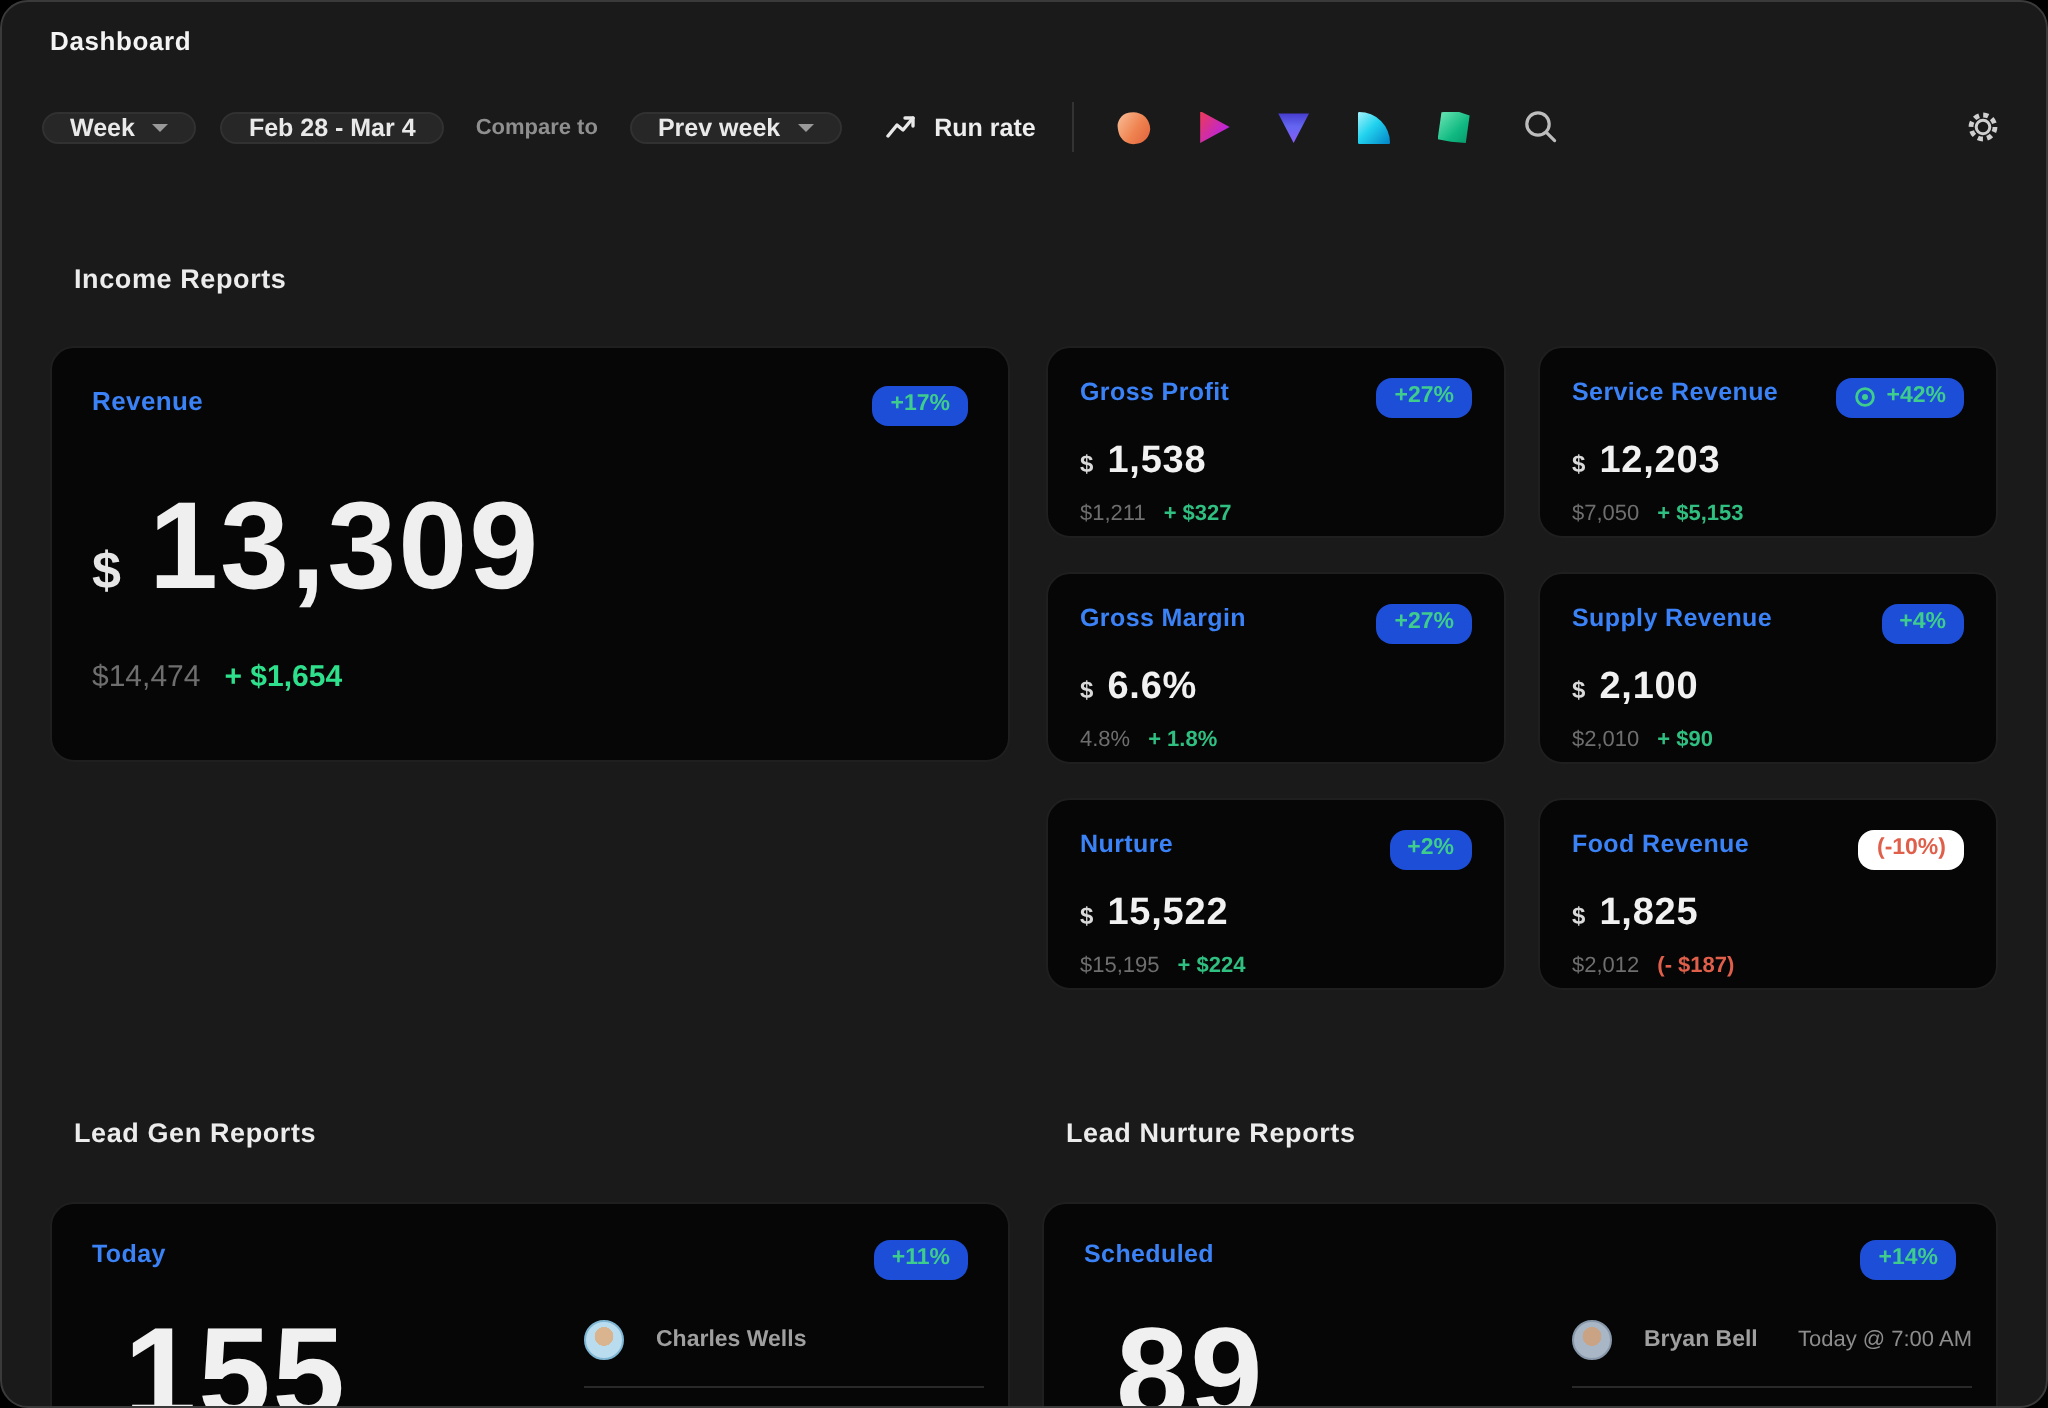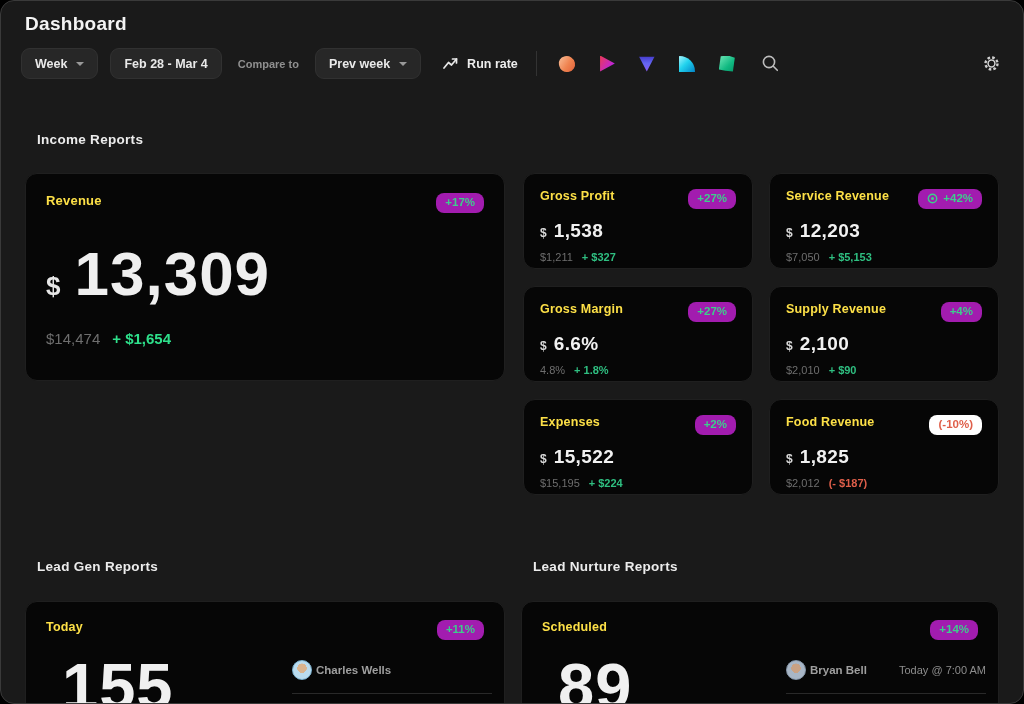--- a/index.html
+++ b/index.html
@@ -1,42 +1,42 @@
 <!DOCTYPE html>
 <html><head>
 <meta charset="utf-8">
 <style>
   html,body{margin:0;padding:0;background:#000;width:1024px;height:704px;overflow:hidden;
     font-family:"Liberation Sans",sans-serif;-webkit-font-smoothing:antialiased;}
   .window{position:absolute;inset:0;background:#1a1a1a;border:1px solid #3a3a3a;border-radius:14px;
     overflow:hidden;box-sizing:border-box;}
   
-  .page-title{position:absolute;left:24px;top:12px;font-size:19px;font-weight:700;color:#f4f4f4;letter-spacing:.3px;}
+  .page-title{position:absolute;left:24px;top:12px;font-size:13px;font-weight:700;color:#f4f4f4;letter-spacing:.3px;}
   .toolbar{position:absolute;left:20px;right:22px;top:47px;height:31px;display:flex;align-items:center;}
   .tb-btn{display:flex;align-items:center;gap:9px;background:#272727;border:1px solid #313131;border-radius:9px;
-    height:31px;padding:0 13px;color:#e9e9e9;font-size:12.5px;font-weight:600;box-sizing:border-box;cursor:pointer;}
+    height:16px;padding:0 13px;color:#e9e9e9;font-size:12.5px;font-weight:600;box-sizing:border-box;cursor:pointer;}
   .chev{width:0;height:0;border-left:4px solid transparent;border-right:4px solid transparent;border-top:4px solid #999;}
   .compare-label{font-size:11px;font-weight:600;color:#8f8f8f;margin:0 16px;}
   .runrate{display:flex;align-items:center;gap:8px;margin-left:22px;color:#ededed;font-size:12.5px;font-weight:700;cursor:pointer;}
   .vdiv{width:1px;height:25px;background:#333;margin:0 22px 0 18px;}
   .appicons{display:flex;align-items:center;gap:24px;}
   .ic{width:16px;height:16px;display:block;}
   .ic-orange{border-radius:45% 55% 50% 50%;background:linear-gradient(135deg,#f9c09a,#ef8350 55%,#e0603a);transform:rotate(-12deg);}
   .ic-magenta{clip-path:polygon(8% 0,100% 50%,8% 100%);background:linear-gradient(125deg,#ef3b4f,#c026d3 70%,#7c3aed);}
   .ic-indigo{clip-path:polygon(2% 8%,98% 8%,50% 100%);background:linear-gradient(180deg,#4338ca,#6366f1 45%,#8b5cf6);}
   .ic-cyan{border-radius:4% 100% 4% 4%;background:linear-gradient(135deg,#a5f3fc,#22d3ee 45%,#0284c7);}
   .ic-green{clip-path:polygon(12% 4%,58% 0,100% 14%,88% 100%,42% 96%,0 88%);background:linear-gradient(135deg,#6ee7b7,#10b981 60%,#059669);}
   .search-btn{margin-left:26px;cursor:pointer;display:flex;align-items:center;}
   .gear-btn{margin-left:auto;cursor:pointer;display:flex;align-items:center;}
   
   .section-title{position:absolute;font-size:13.5px;font-weight:700;color:#ececec;letter-spacing:.3px;}
   .card{position:absolute;background:#060606;border:1px solid #1f1f1f;border-radius:12px;box-sizing:border-box;padding:15px 16px;}
   .card-head{display:flex;justify-content:space-between;align-items:flex-start;}
-  .card-label{font-size:12.5px;font-weight:600;color:#fde047;letter-spacing:.2px;}
-  .badge{display:flex;align-items:center;gap:5px;background:#a21caf;color:#3ecd8c;font-size:11.5px;font-weight:700;
+  .card-label{font-size:12.5px;font-weight:600;color:#3b82f6;letter-spacing:.2px;}
+  .badge{display:flex;align-items:center;gap:5px;background:#1d4ed8;color:#3ecd8c;font-size:11.5px;font-weight:700;
     padding:4px 9px;border-radius:8px;line-height:1;}
   .card.down .badge{background:#ffffff;color:#df5f4a;}
   .valrow{display:flex;align-items:baseline;gap:7px;margin-top:11px;color:#f1f1f1;}
   .cur{font-size:12px;font-weight:700;color:#d9d9d9;}
   .val{font-size:19px;font-weight:700;letter-spacing:.4px;}
   .subrow{display:flex;align-items:baseline;gap:9px;margin-top:9px;font-size:11px;}
   .prev{color:#6e6e6e;}
   .delta{color:#2fbf81;font-weight:700;}
   .card.down .delta{color:#df5f4a;}
   
@@ -54,21 +54,21 @@
   .r2{top:285px;height:96px;}
   .r3{top:398px;height:96px;}
   .badge-ic{display:block;}
   
   #card-leads{left:24px;top:600px;width:480px;height:150px;padding:18px 20px;}
   #card-scheduled{left:520px;top:600px;width:478px;height:150px;padding:18px 20px;}
   .bignum{position:absolute;left:36px;top:52px;font-size:65px;font-weight:700;color:#f0f0f0;line-height:1;letter-spacing:1px;}
   .mini-list{position:absolute;top:58px;}
   #card-leads .mini-list{left:266px;width:200px;}
   #card-scheduled .mini-list{left:264px;width:200px;}
-  .mini-row{display:flex;align-items:center;gap:4px;padding-bottom:13px;border-bottom:1px solid #292929;cursor:pointer;}
+  .mini-row{display:flex;align-items:center;gap:16px;padding-bottom:13px;border-bottom:1px solid #292929;cursor:pointer;}
   .avatar{width:20px;height:20px;border-radius:50%;flex:0 0 20px;}
   .av-charles{background:radial-gradient(circle at 50% 40%,#d9b48f 0 33%,#badcef 34% 100%);border:1px solid #7fb6d4;box-sizing:border-box;}
   .av-bryan{background:radial-gradient(circle at 50% 40%,#caa284 0 33%,#a8b6c6 34% 100%);border:1px solid #8898aa;box-sizing:border-box;}
   .mini-name{font-size:11.5px;font-weight:600;color:#9f9f9f;}
   .mini-time{margin-left:auto;font-size:11px;color:#8d8d8d;}
 </style>
 </head>
 <body>
 
 <div class="window">
@@ -196,21 +196,21 @@
       <span class="val">2,100</span>
     </div>
     <div class="subrow">
       <span class="prev">$2,010</span>
       <span class="delta">+ $90</span>
     </div>
   </div>
 
   <div class="card c1 r3">
     <div class="card-head">
-      <span class="card-label">Expenses</span>
+      <span class="card-label">Nurture</span>
       <span class="badge">+2%</span>
     </div>
     <div class="valrow">
       <span class="cur">$</span>
       <span class="val">15,522</span>
     </div>
     <div class="subrow">
       <span class="prev">$15,195</span>
       <span class="delta">+ $224</span>
     </div>

